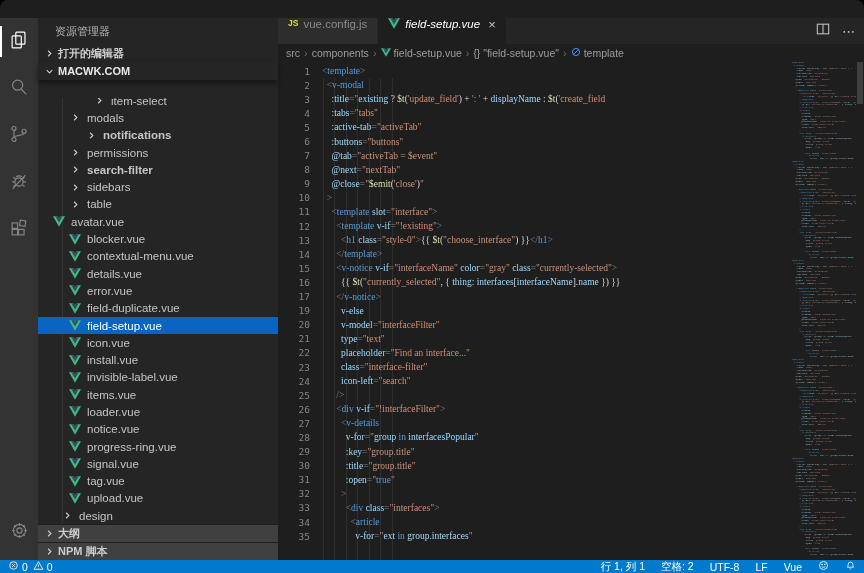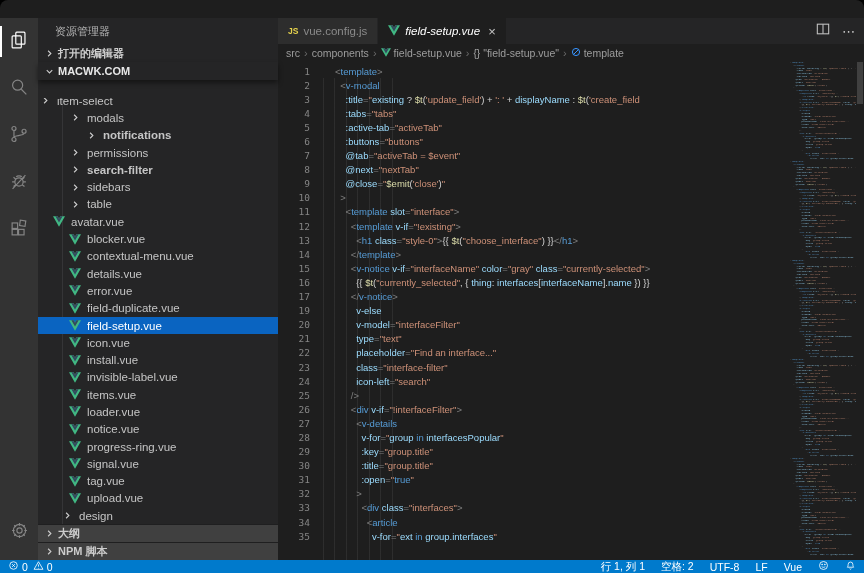--- a/index.html
+++ b/index.html
@@ -38,42 +38,42 @@
   .tree-row.clipped { margin-top:-6px; }
   .tree-row.selected { background:#0a64c1; color:#ffffff; }
   .tree-icon { display:inline-flex; width:14px; justify-content:center; align-items:center; }
   .tree-icon svg.vue { width:12px; height:11px; }
   .sb-footer { position:absolute; left:0; right:0; bottom:0; z-index:3; background:#404040; }
   .sb-footer .sb-section { border-top:1px solid #1f1f20; padding-left:4px; }
 
   
   .editor { position:absolute; top:18px; left:278px; width:586px; height:542px; background:#1e1e1e; }
   .tabbar { position:relative; height:26px; background:#252526; display:flex; }
-  .tab { display:flex; align-items:center; gap:5px; padding:0 10px; font-size:11.5px; color:#8a8a8a; background:#2d2d2d; border-right:1px solid #252526; cursor:pointer; }
+  .tab { display:flex; gap:5px; padding:0 10px; font-size:11.5px; color:#8a8a8a; background:#2d2d2d; border-right:1px solid #252526; cursor:pointer; }
   .tab.active { background:#1e1e1e; color:#ffffff; }
   .tab.active .tab-label { font-style:italic; }
   .tab .close { color:#c5c5c5; font-size:13px; margin-left:3px; line-height:1; }
   .js-badge { color:#e8d44d; font-weight:bold; font-size:8.5px; letter-spacing:0; }
   .tab svg.vue { width:12px; height:11px; }
   .tab-actions { position:absolute; right:8px; top:0; height:26px; display:flex; align-items:center; gap:12px; color:#c5c5c5; }
   .tab-actions svg { width:14px; height:14px; stroke:currentColor; fill:none; stroke-width:1.2; }
   .more-glyph { font-size:13px; letter-spacing:1px; cursor:pointer; }
 
   .breadcrumbs { height:18px; display:flex; align-items:center; padding-left:8px; font-size:10.5px; color:#9d9d9d; gap:3px; white-space:nowrap; }
   .crumb { display:flex; align-items:center; gap:3px; cursor:pointer; }
   .crumb-sep { color:#6b6b6b; font-size:11px; padding:0 1px; }
   .crumb svg.vue { width:10px; height:9px; }
   .crumb .braces { color:#a9a9a9; font-size:10px; }
   .crumb svg.symbol { width:10px; height:10px; stroke:#3794ff; fill:none; stroke-width:1.2; }
 
   .code-area { position:absolute; top:44px; left:0; right:74px; bottom:0; overflow:hidden; }
   .code-lines { position:absolute; top:2px; left:0; right:0; }
   .code-line { display:flex; height:14.1px; align-items:center; }
   .ln { width:32px; text-align:right; color:#858585; font-family:"DejaVu Sans Mono",monospace; font-size:9.5px; flex:none; }
-  .code-text { margin-left:25px; font-family:Liberation Sans, sans-serif; font-size:9.5px; white-space:pre; }
+  .code-text { margin-left:12px; font-family:Liberation Serif, serif; font-size:9.5px; white-space:pre; }
   .indent-guides { position:absolute; top:16px; bottom:0; left:45px; width:72px;
     background:repeating-linear-gradient(to right,#3a3a3a 0 1px,transparent 1px 11.42px); opacity:.55; pointer-events:none; }
   .tk-p{color:#808080} .tk-t{color:#569cd6} .tk-a{color:#9cdcfe} .tk-s{color:#ce9178} .tk-o{color:#d4d4d4} .tk-f{color:#dcdcaa}
 
   .minimap { position:absolute; top:44px; right:8px; width:66px; bottom:0; overflow:hidden; opacity:.85; cursor:pointer; }
   .mm-line { height:2.83px; font-family:"DejaVu Sans Mono",monospace; font-size:2.4px; white-space:pre; overflow:hidden; line-height:2.83px; }
   .scrollbar { position:absolute; top:44px; right:0; width:8px; bottom:0; }
   .scroll-slider { position:absolute; top:0; left:1px; width:6px; height:42px; background:rgba(121,121,121,.38); cursor:grab; }
 
   
@@ -147,21 +147,21 @@
     </div>
     <div class="sb-section sb-project">
       <span class="chev open">
           <svg viewBox="0 0 16 16">
             <path d="M6 4l4 4-4 4"></path>
           </svg>
         </span>
       <span>MACWK.COM</span>
     </div>
     <div class="file-tree">
-        <div class="tree-row clipped" style="">
+        <div class="tree-row clipped" style="padding-left: 30px; margin-left: 24px;">
           <span class="tree-icon chev">
             <svg viewBox="0 0 16 16">
               <path d="M6 4l4 4-4 4"></path>
             </svg>
           </span>
           <span class="tree-label">item-select</span>
         </div>
         <div class="tree-row" style="padding-left: 30px;">
           <span class="tree-icon chev">
             <svg viewBox="0 0 16 16">

